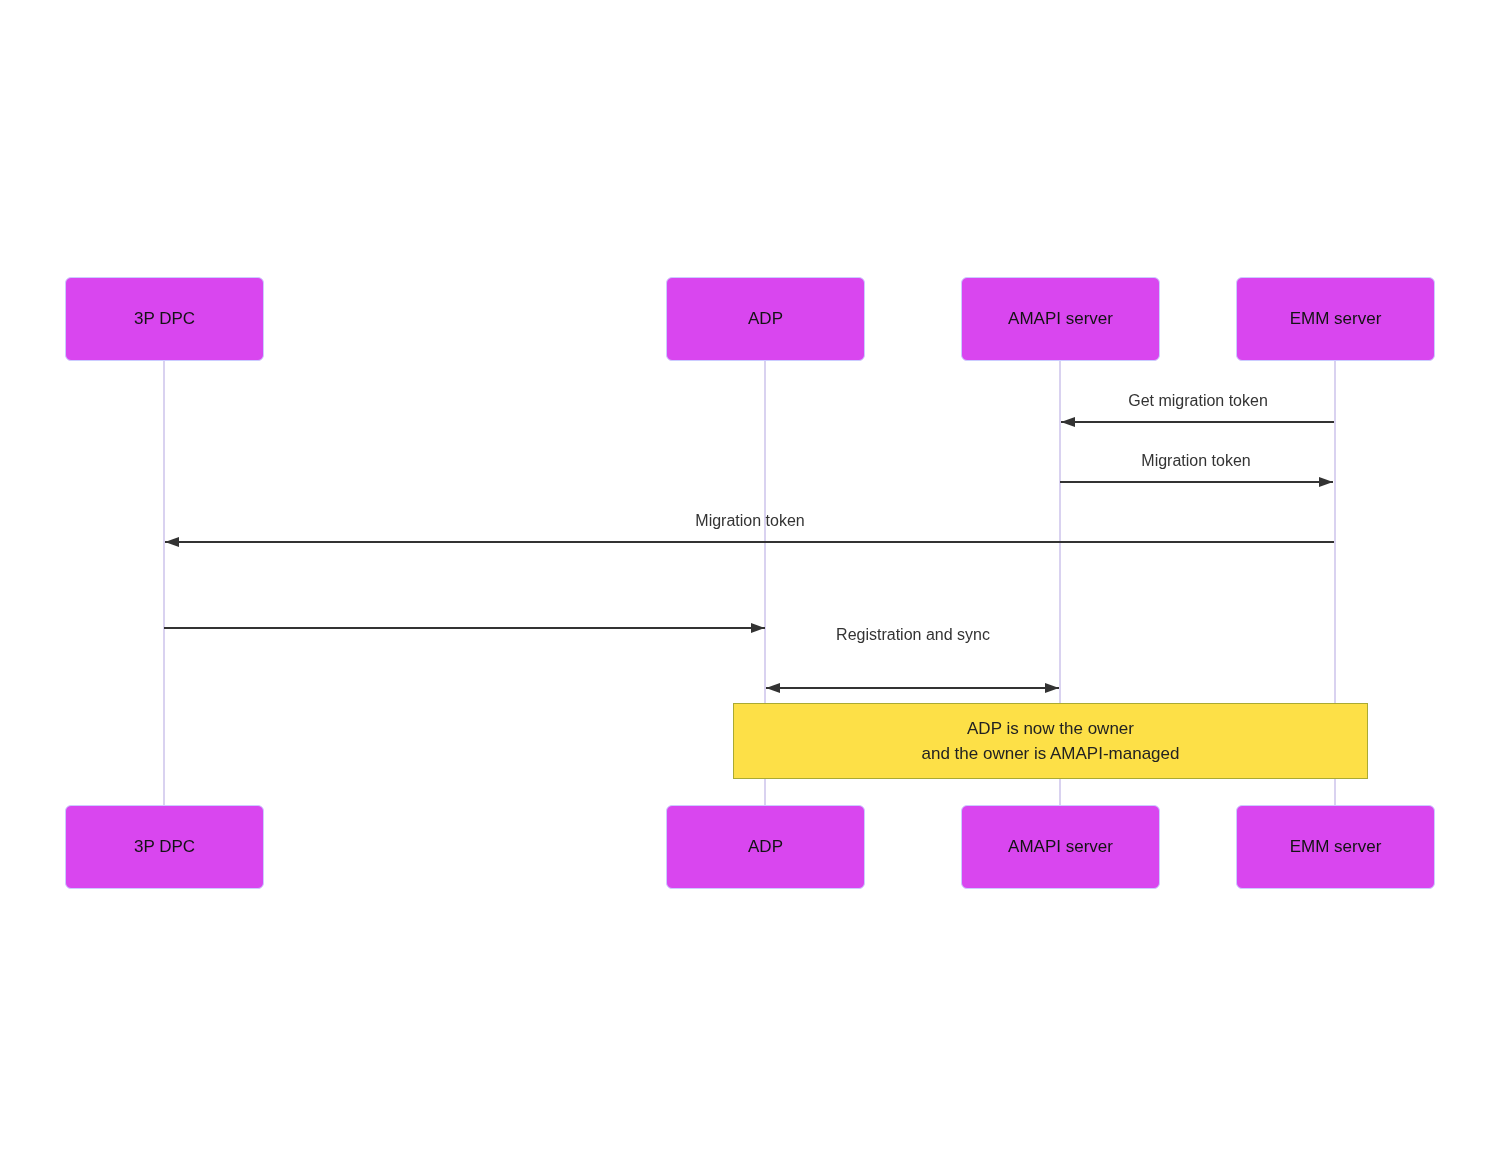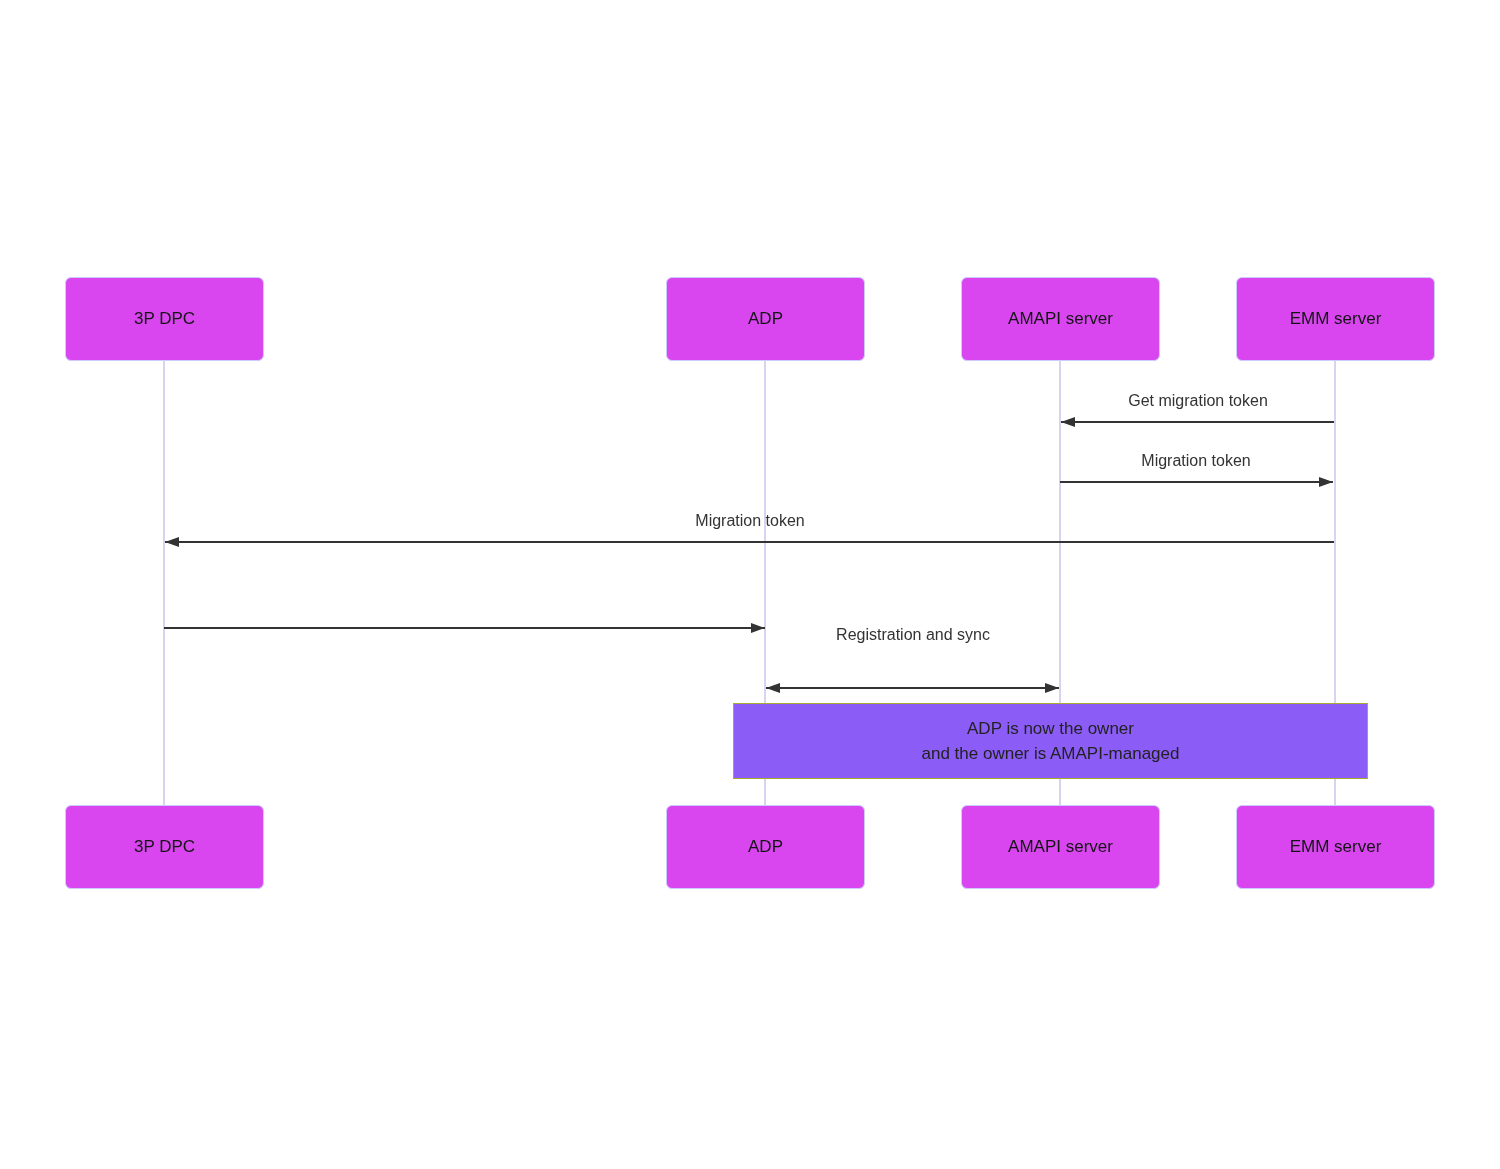--- a/index.html
+++ b/index.html
@@ -60,21 +60,21 @@
     text-align: center;
   }
   .msg-label.two-line { line-height: 24px; }
   .msg-label.two-line span { display: block; }
   .note {
     position: absolute;
     left: 733px;
     top: 703px;
     width: 633px;
     height: 74px;
-    background: #8b5cf6;
+    background: #fde047;
     border: 1px solid #aaaa33;
     display: flex;
     flex-direction: column;
     align-items: center;
     justify-content: center;
     font-size: 17px;
     line-height: 25px;
     color: #222222;
     text-align: center;
   }

